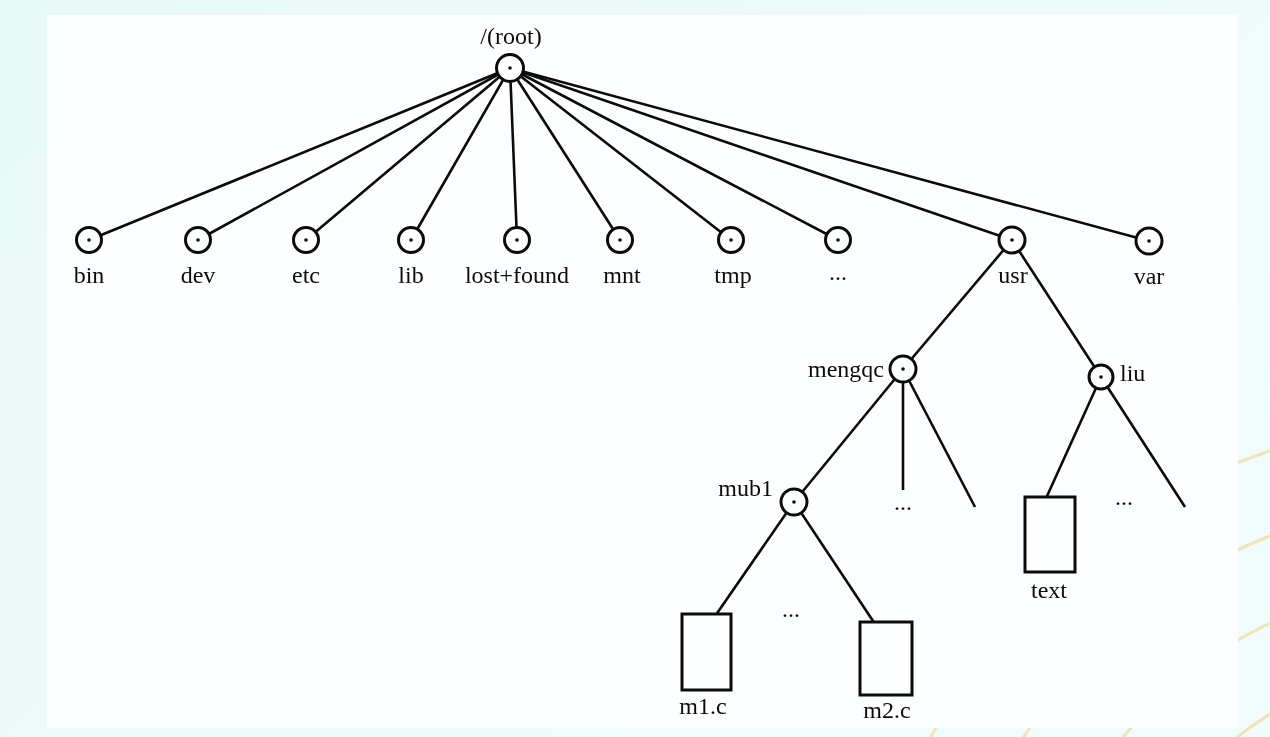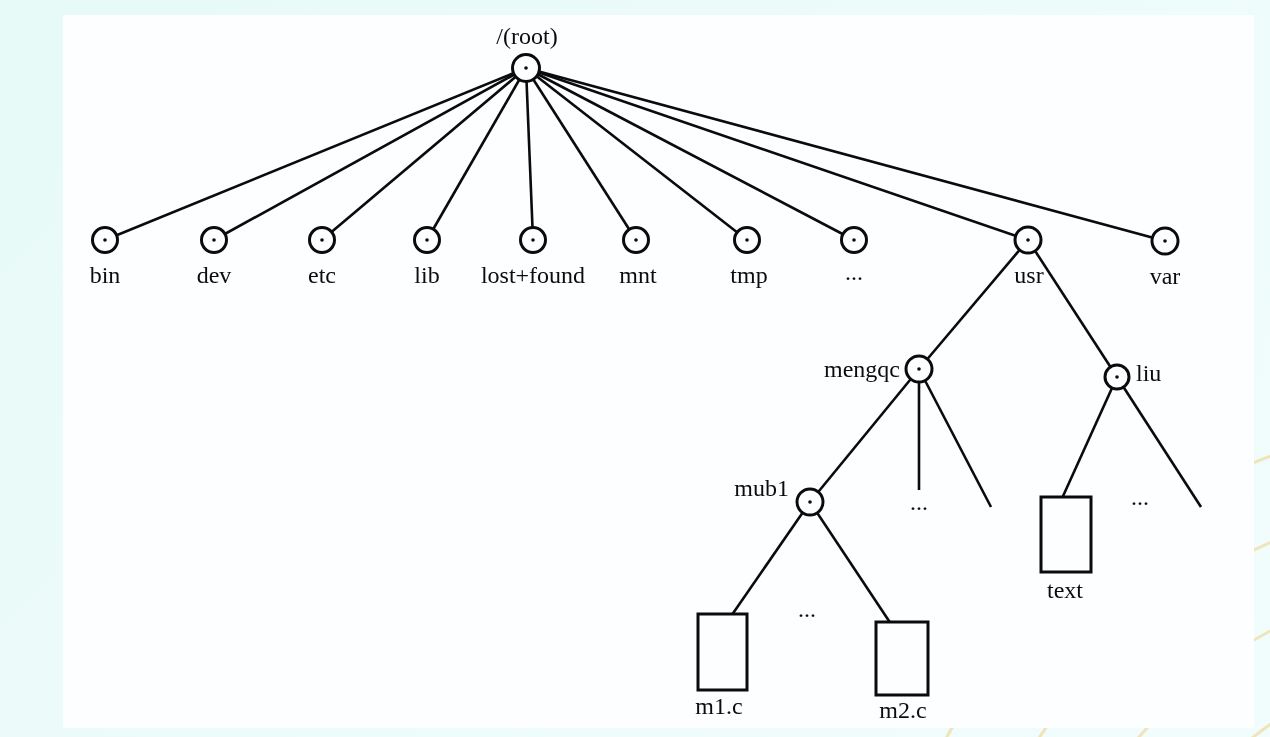--- a/index.html
+++ b/index.html
@@ -9,21 +9,21 @@
     height: 737px;
     overflow: hidden;
     font-family: "Liberation Serif", "DejaVu Serif", serif;
   }
   body {
     background: linear-gradient(135deg, #e7faf7 0%, #edfbfa 45%, #f0fdfc 100%);
     position: relative;
   }
   #stage {
     position: absolute;
-    left: 16px; top: 0;
+    left: 0; top: 0;
     width: 1246px;
     height: 737px;
   }
   svg { display: block; }
   .edge {
     stroke: #0b0b0b;
     stroke-width: 2.6;
     fill: none;
   }
   .dir-circle {

